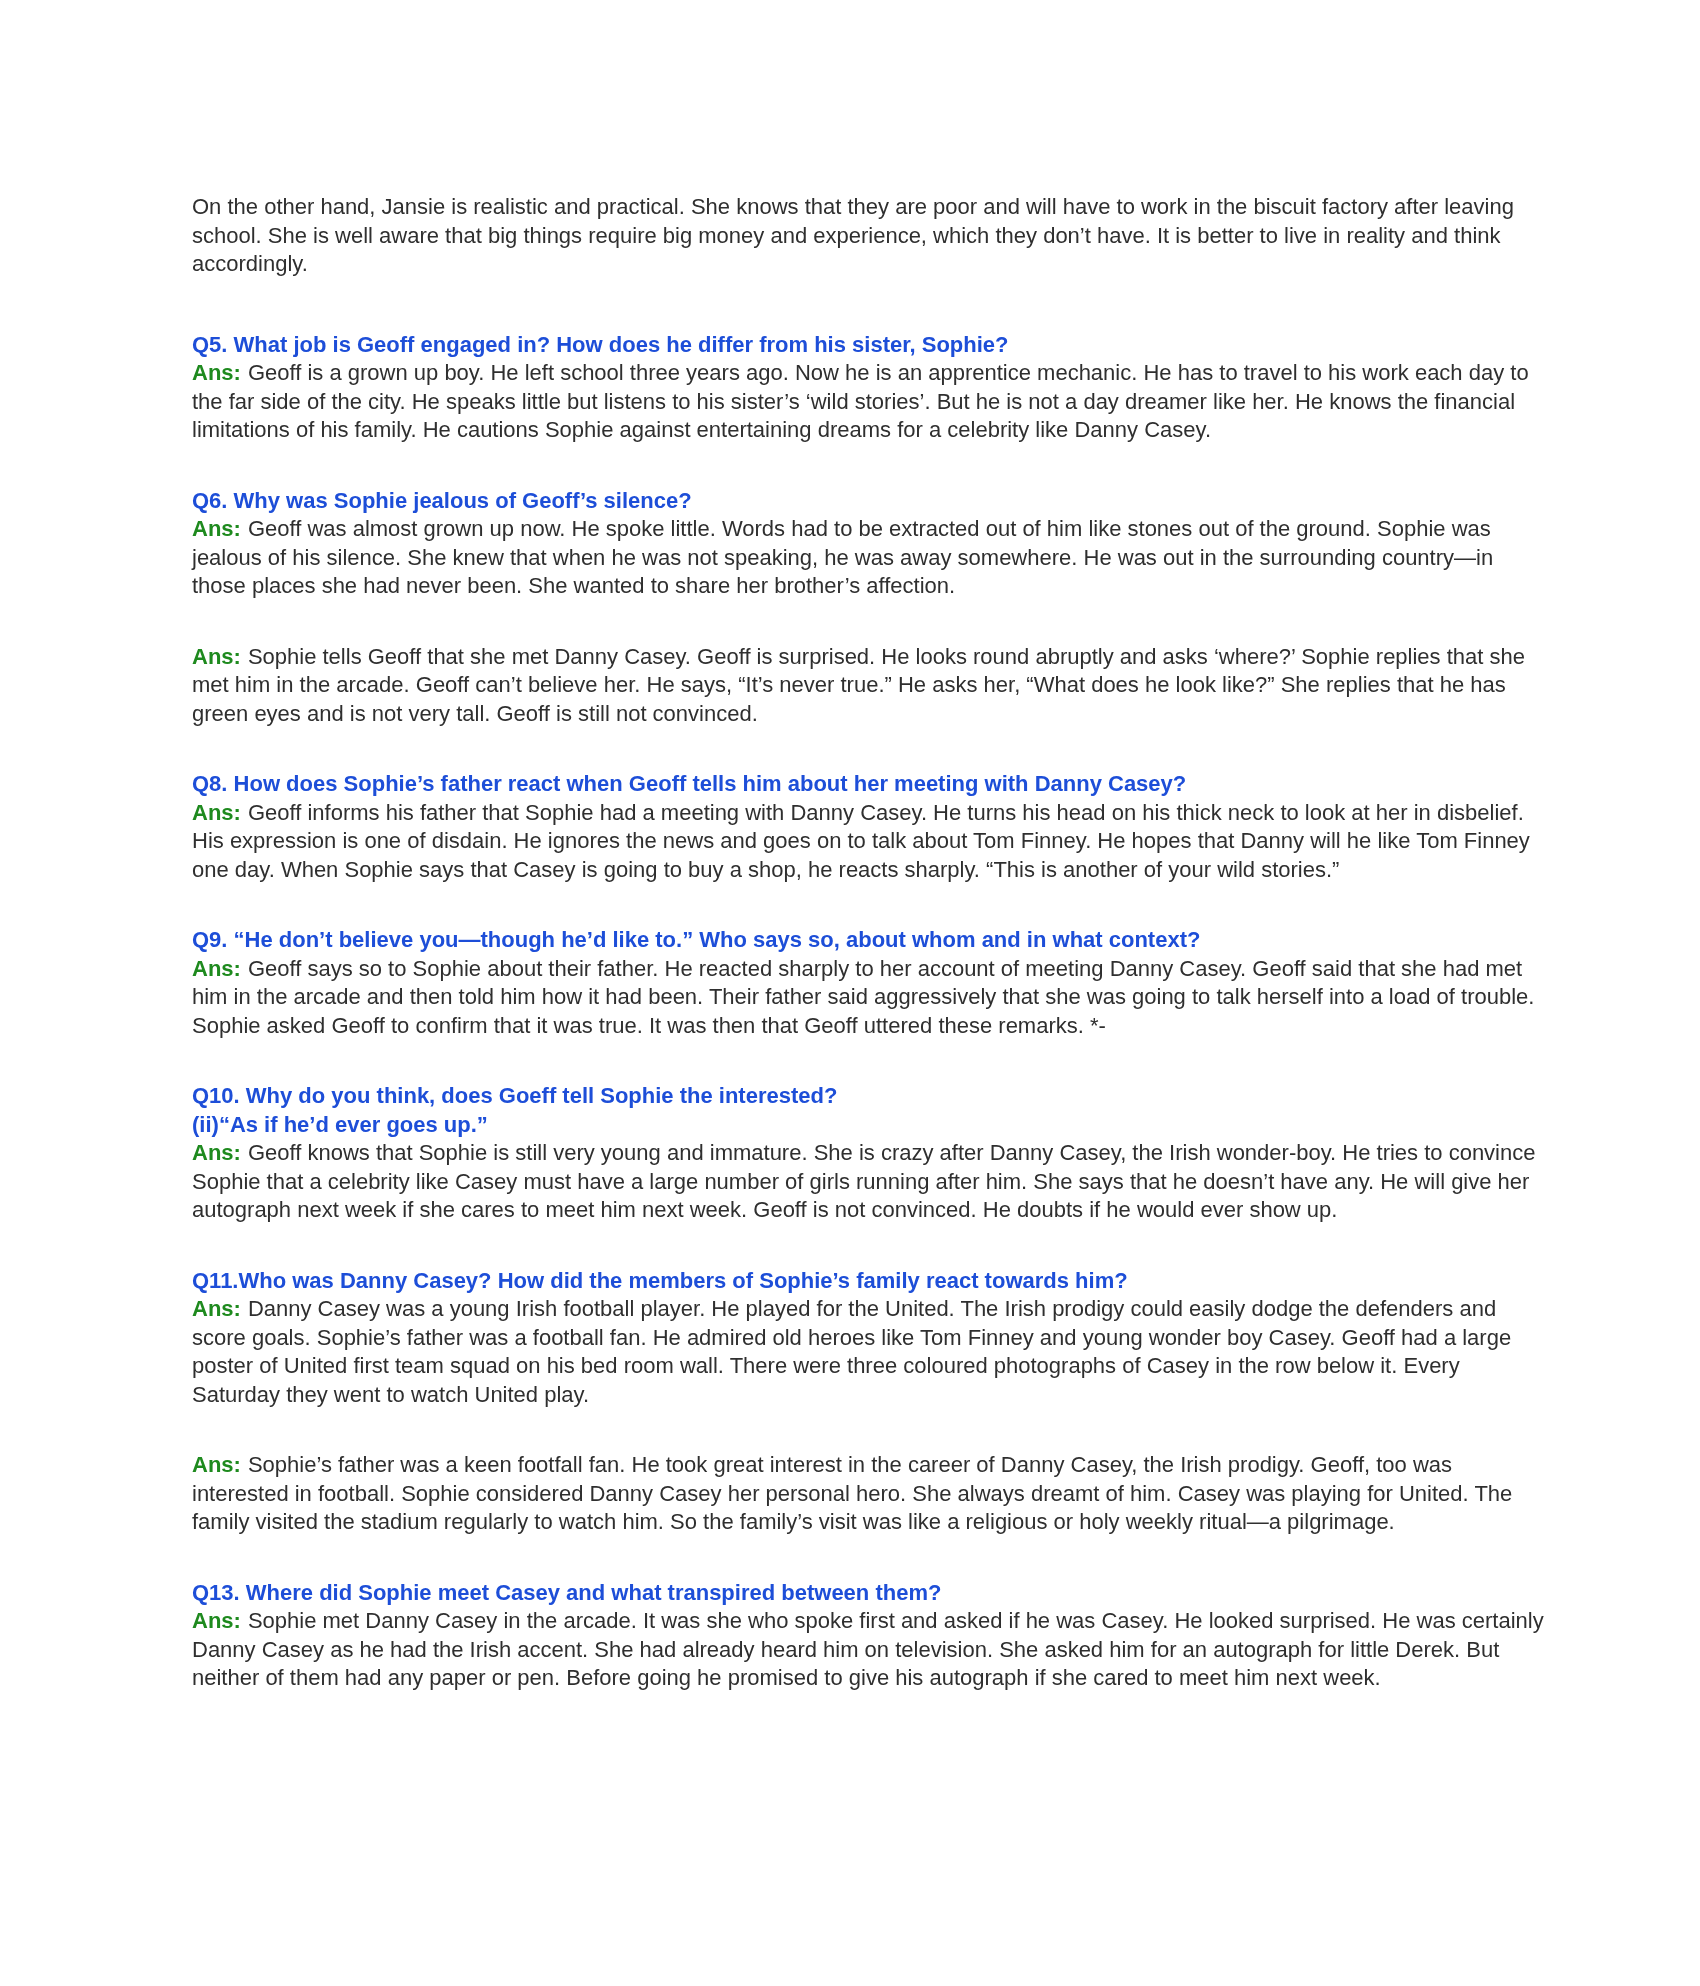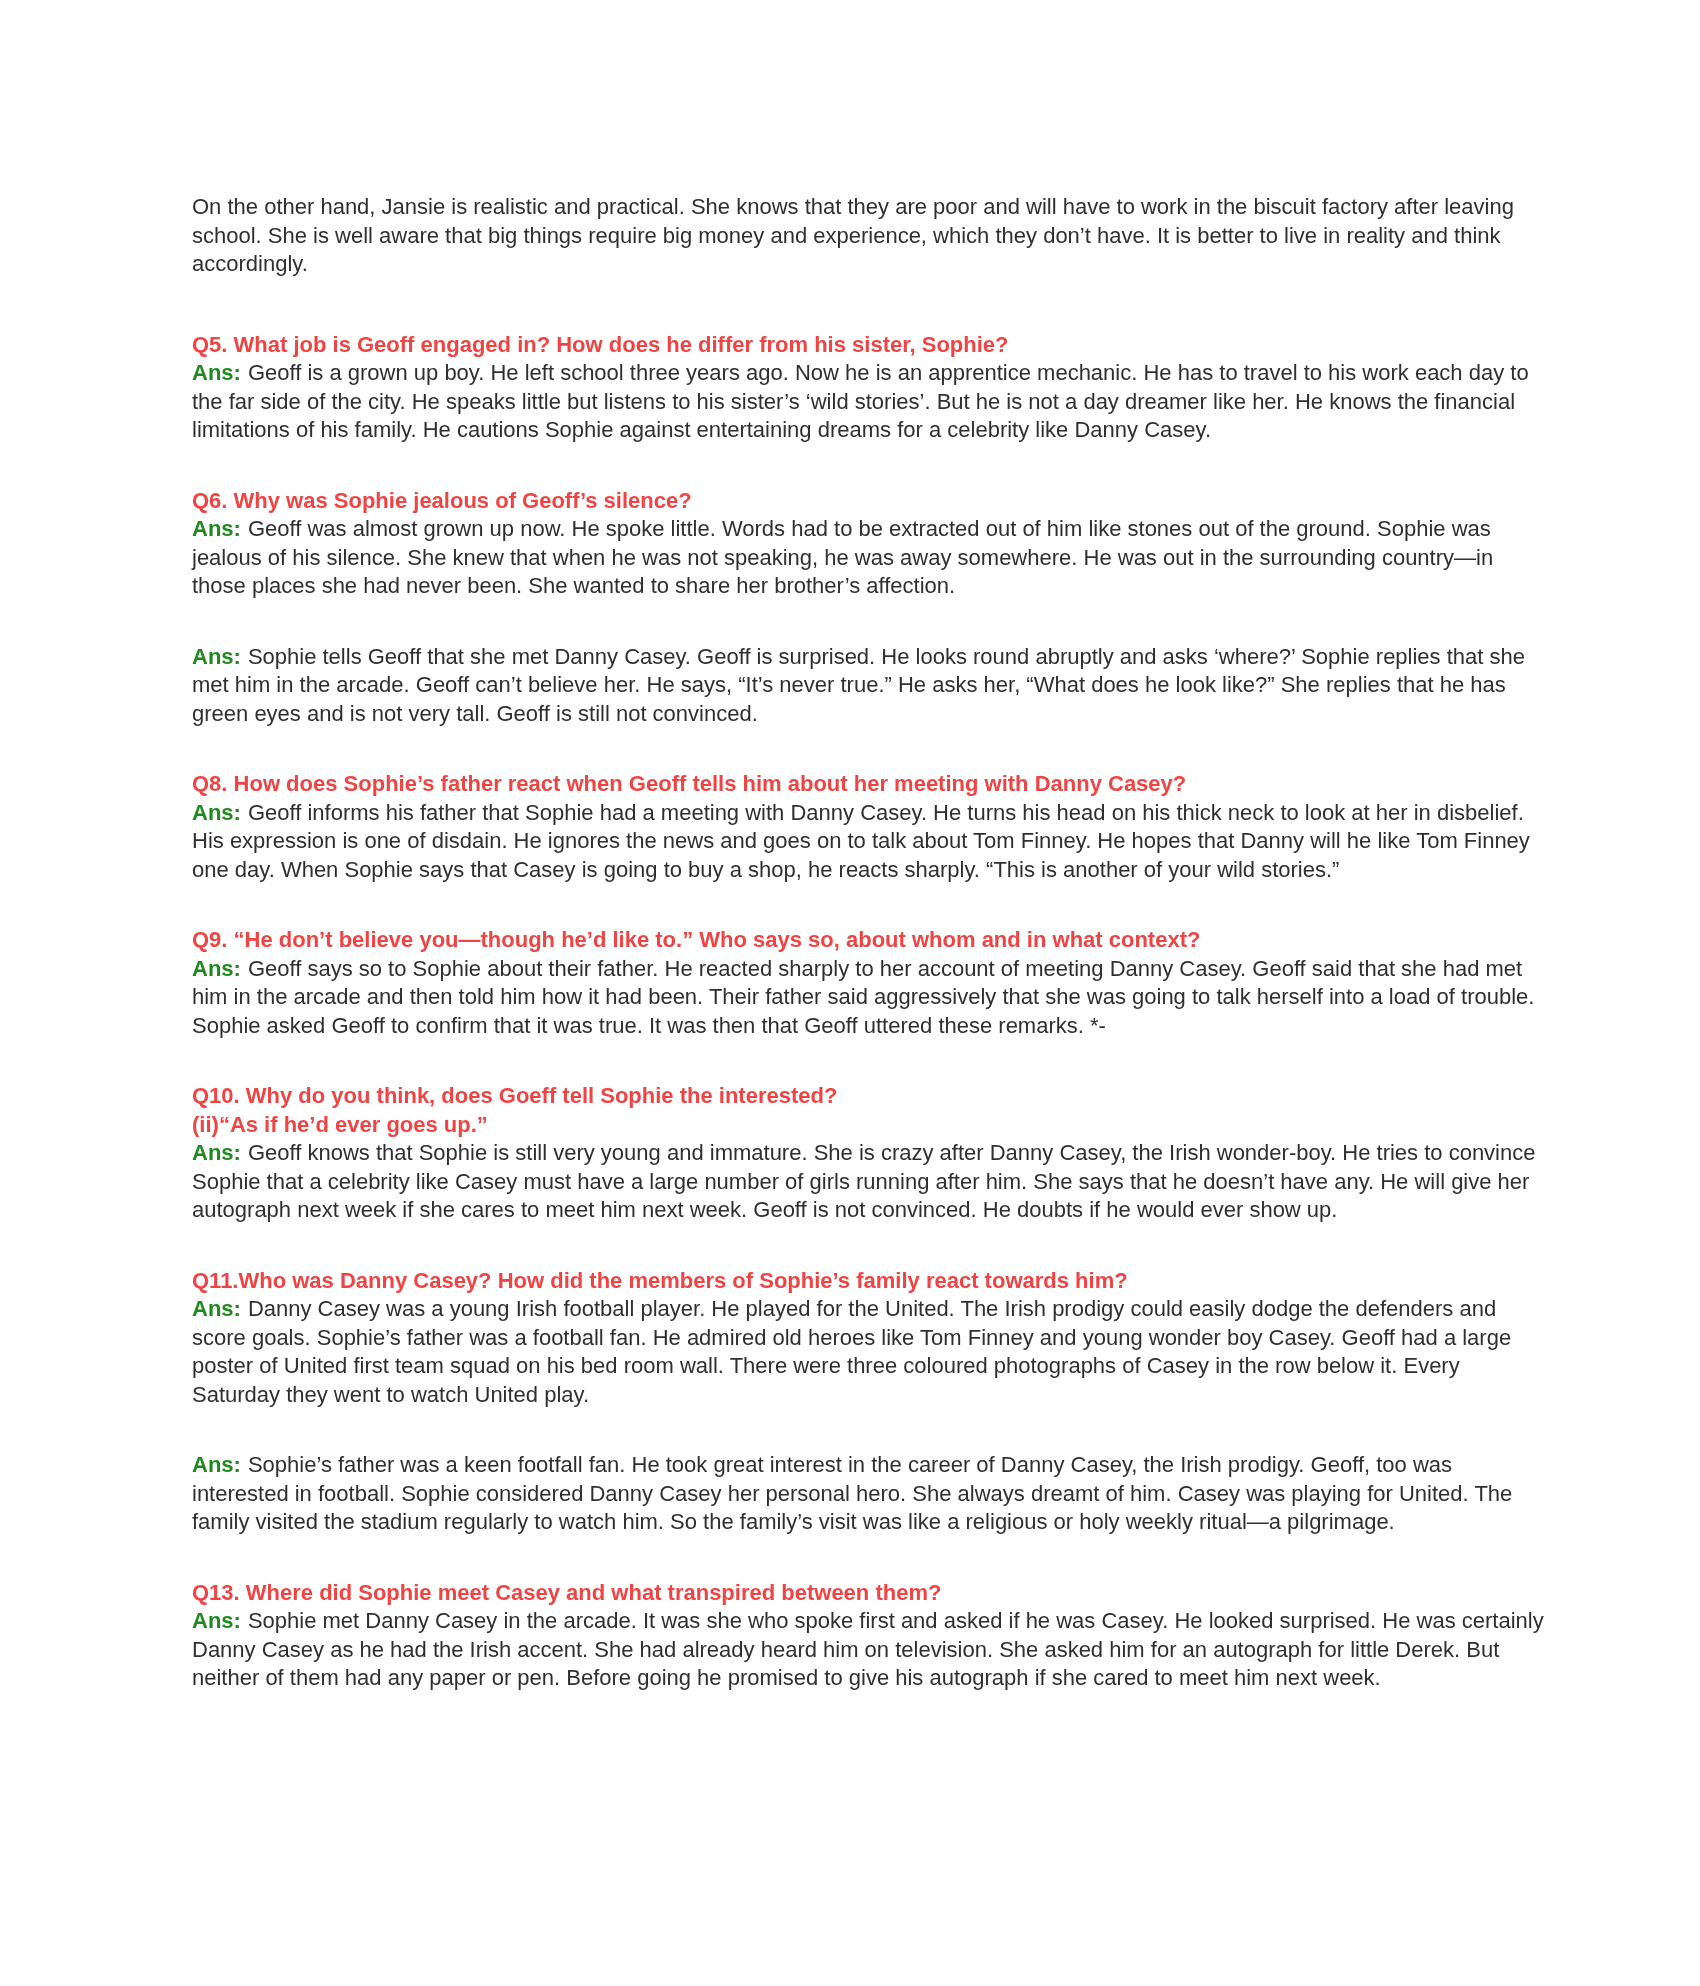--- a/index.html
+++ b/index.html
@@ -32,21 +32,21 @@
   .intro {
     color: #2f2f2f;
   }
   .qa {
     margin-top: 42px;
   }
   .qa.first {
     margin-top: 52px;
   }
   .q-heading {
-    color: #ef4444;
+    color: #1d4ed8;
     font-weight: bold;
   }
   .answer {
     color: #2f2f2f;
   }
   .ans-label {
     color: #1e8a1e;
     font-weight: bold;
     margin-right: 7px;
   }

